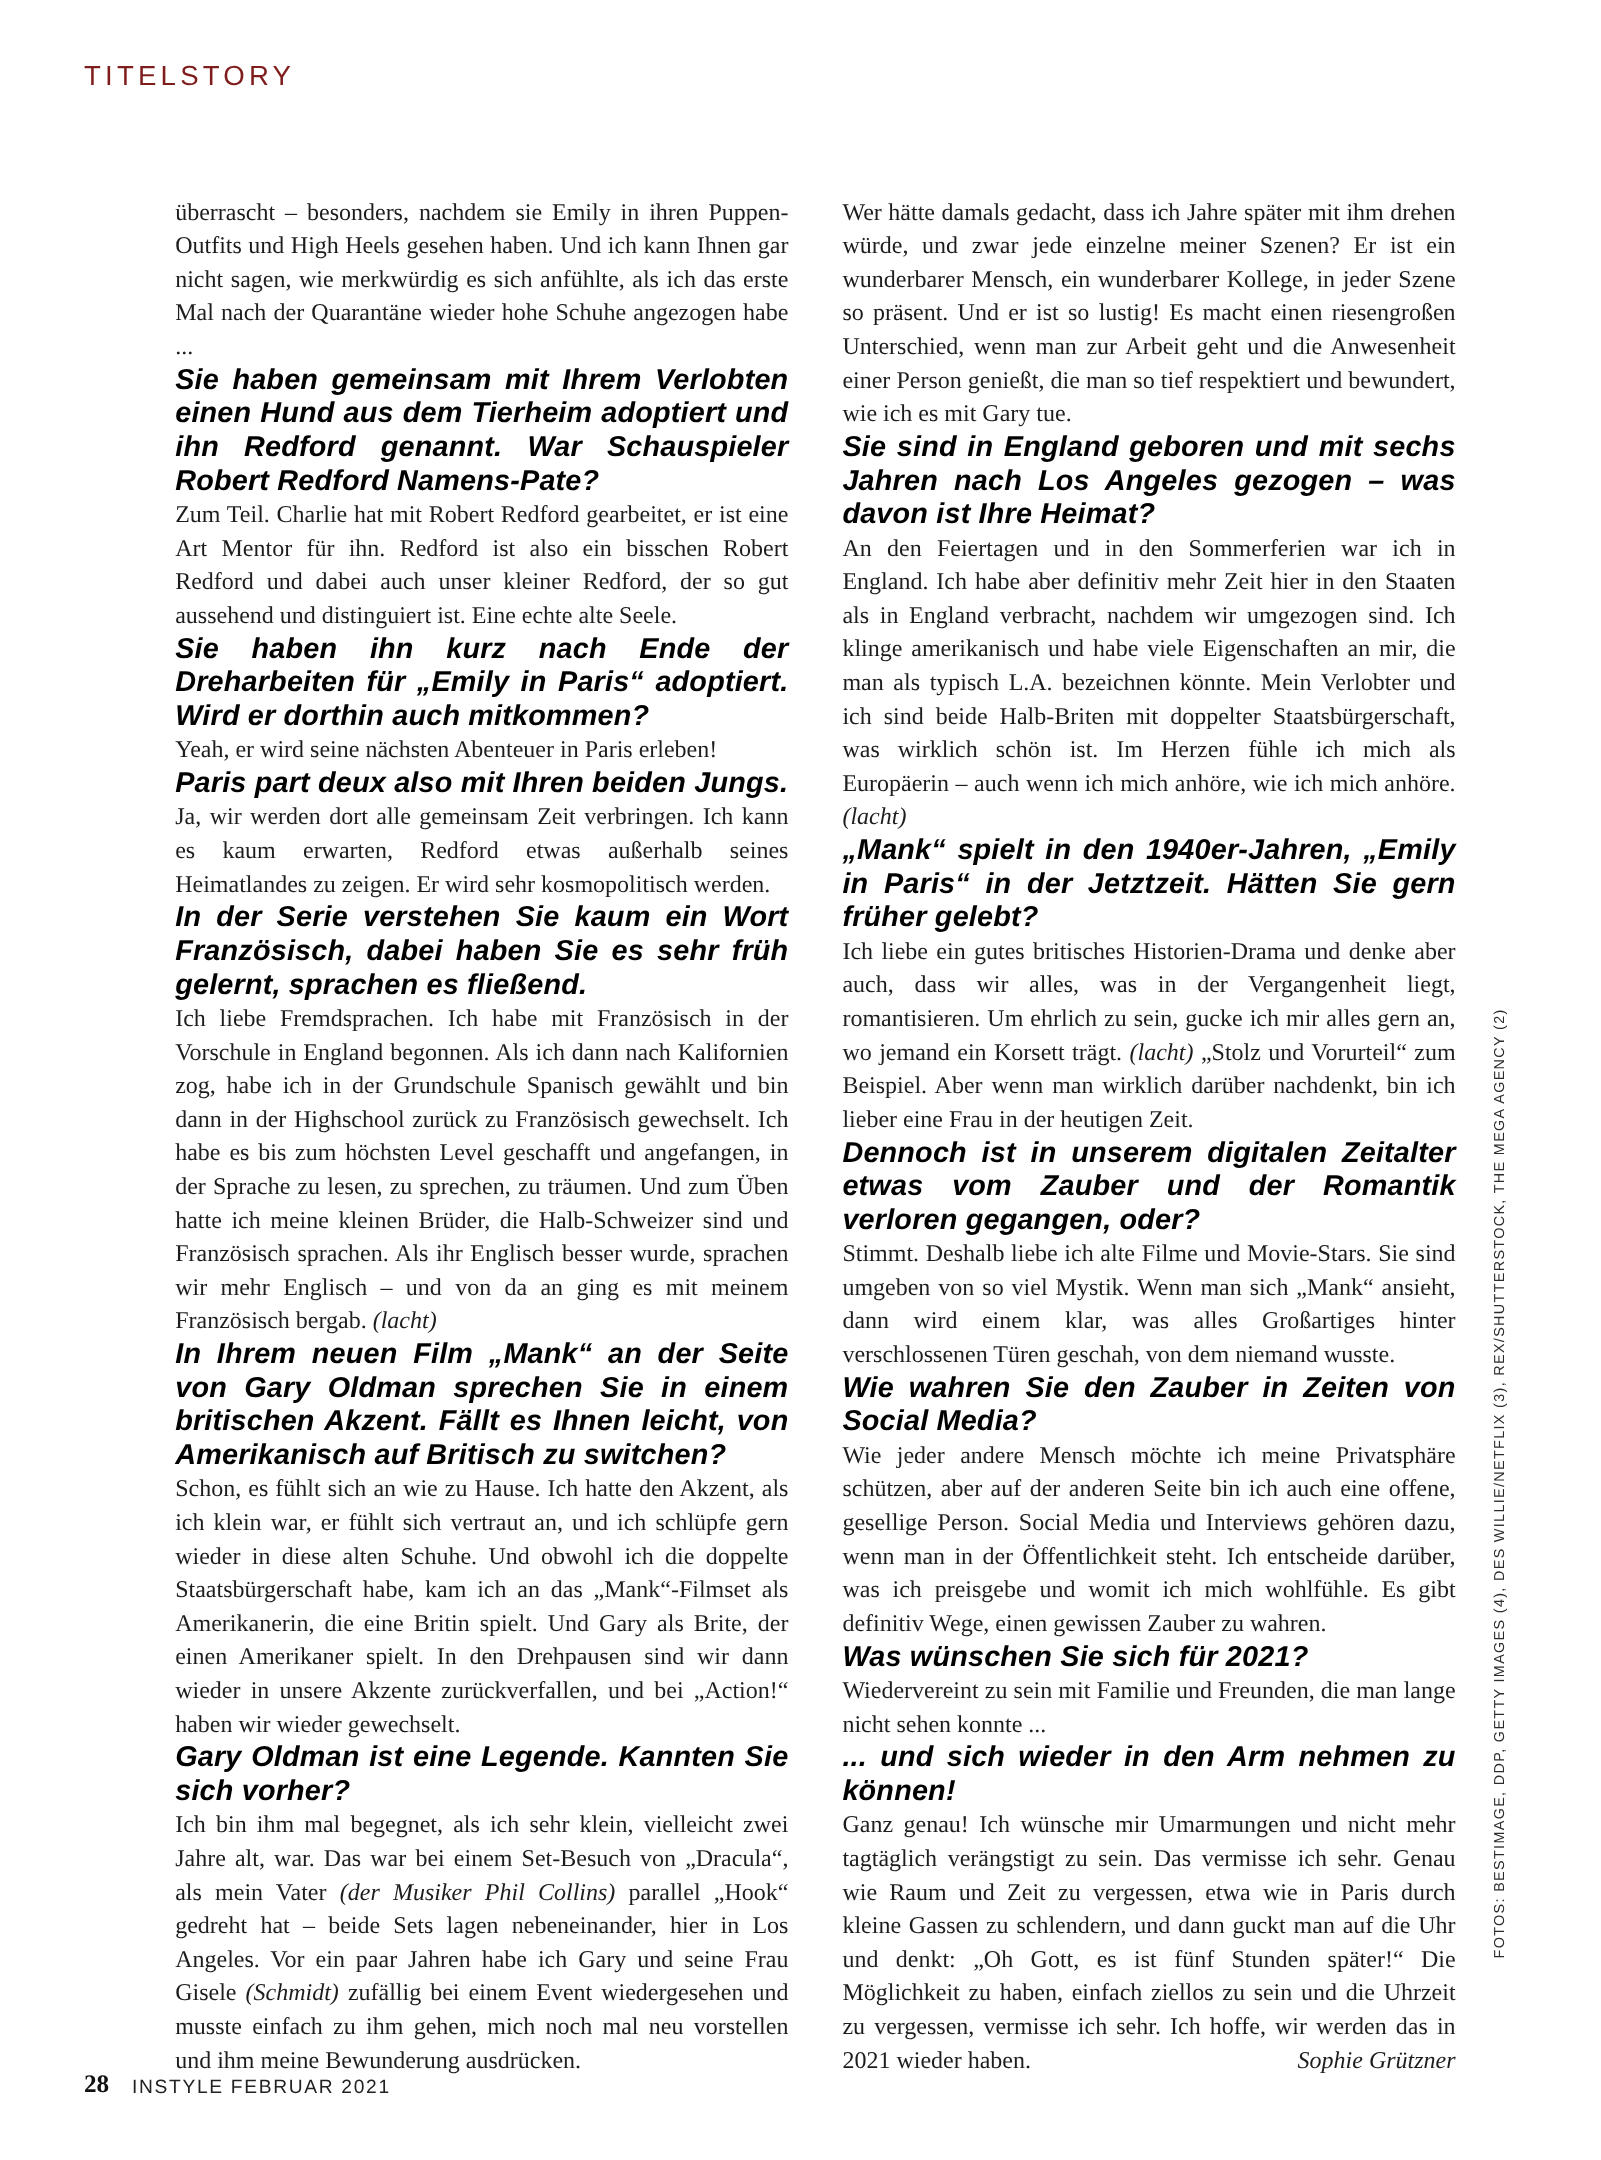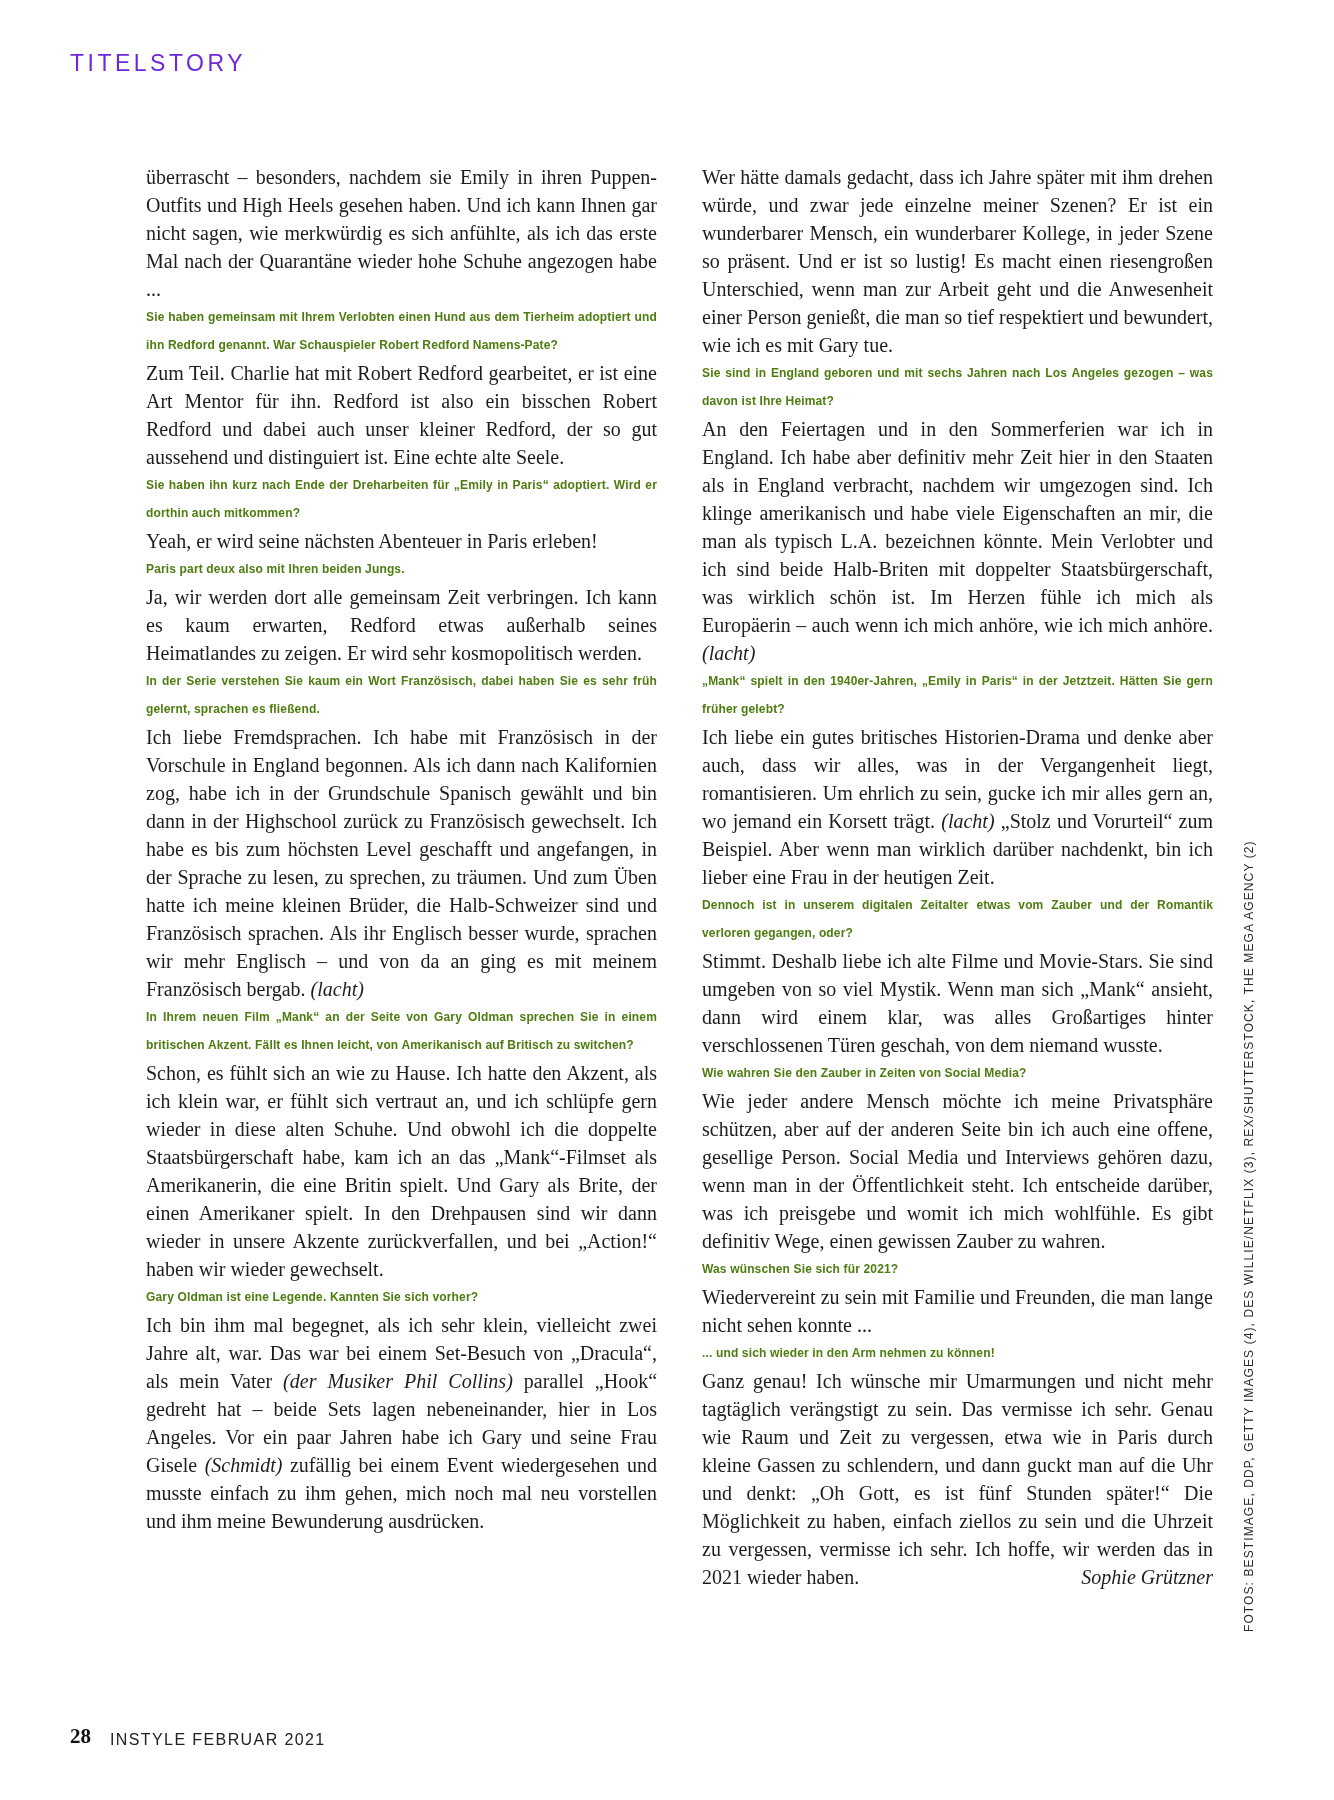--- a/index.html
+++ b/index.html
@@ -15,21 +15,21 @@
     font-family: "Liberation Sans", sans-serif;
   }
   .section-label {
     position: absolute;
     left: 70px;
     top: 50px;
     font-family: "Liberation Sans", sans-serif;
     font-size: 23px;
     font-weight: 500;
     letter-spacing: 3.5px;
-    color: #6d28d9;
+    color: #7f1d1d;
   }
   .article {
     position: absolute;
     left: 146px;
     top: 163px;
     width: 1049px;
     display: flex;
     gap: 45px;
   }
   .column {
@@ -41,23 +41,24 @@
     text-align: justify;
     hyphens: auto;
     font-family: "Liberation Serif", serif;
     font-size: 20px;
     line-height: 28px;
     color: #1d1d1d;
   }
   p.question {
     font-family: "Liberation Sans", sans-serif;
     font-weight: 700;
-    font-size: 12px;
+    font-size: 24px;
     letter-spacing: 0.15px;
-    color: #4d7c0f;
+    color: #000000;
+    font-style: italic;
   }
   .italic {
     font-style: italic;
   }
   .byline {
     float: right;
     font-style: italic;
   }
   .photo-credit {
     position: absolute;

